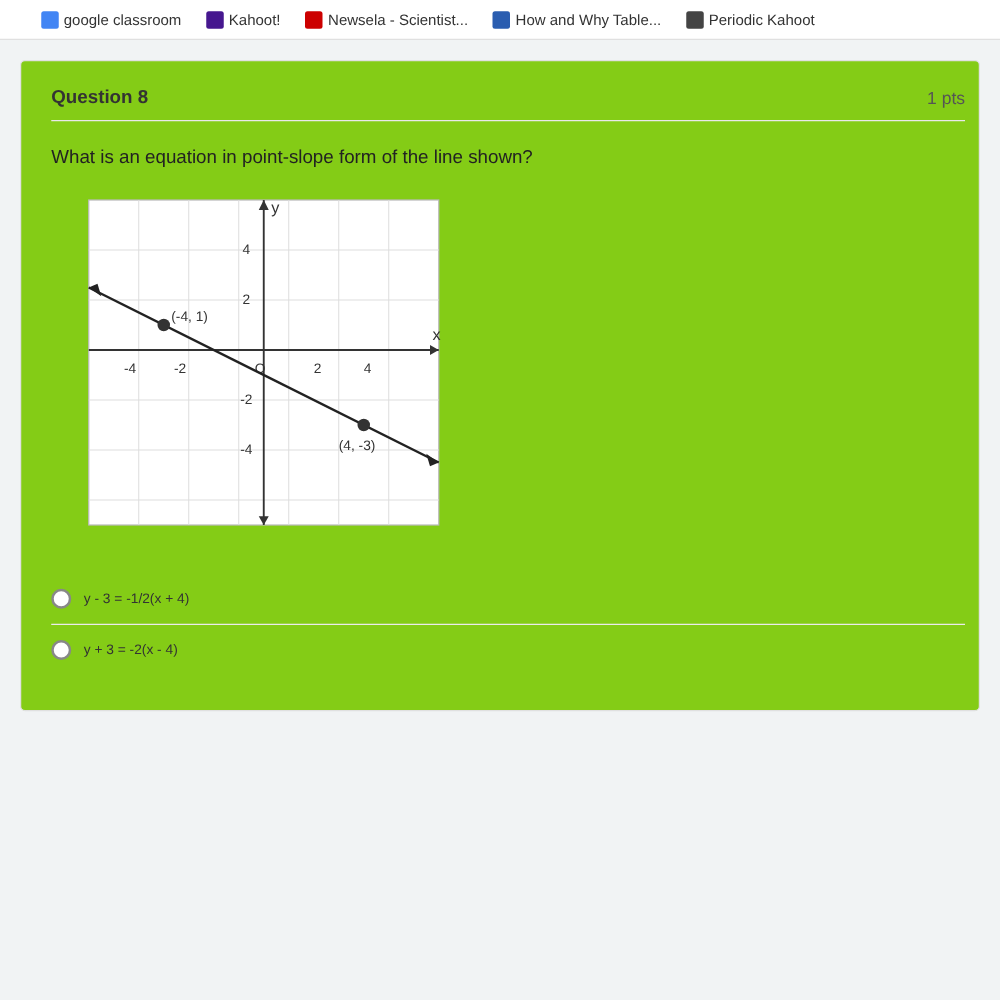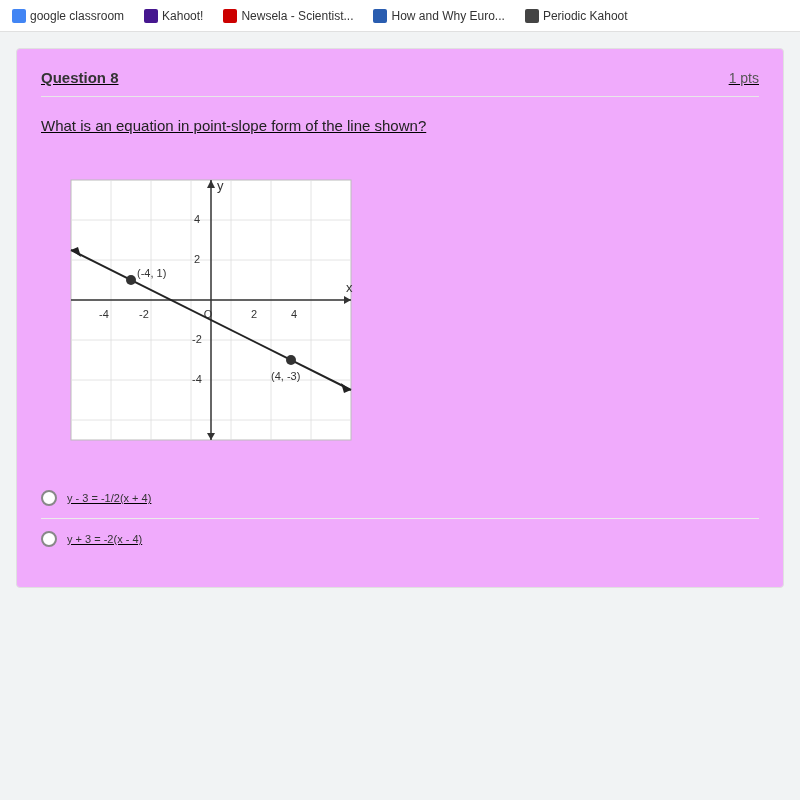--- a/index.html
+++ b/index.html
@@ -10,21 +10,21 @@
       height: 800px;
       overflow: hidden;
     }
 
     
     .bookmarks-bar {
       display: flex;
       align-items: center;
       background: #fff;
       height: 32px;
-      padding: 0 4px;
+      padding: 0 25px;
       gap: 4px;
       border-bottom: 1px solid #e0e0e0;
       font-size: 12px;
     }
     .bookmark-item {
       display: flex;
       align-items: center;
       gap: 4px;
       padding: 4px 8px;
       border-radius: 4px;
@@ -47,25 +47,24 @@
     
     .page-content {
       background: #f1f3f4;
       padding: 16px;
       height: calc(800px - 68px);
       overflow-y: auto;
     }
 
     
     .question-card {
-      background: #f0abfc;
+      background: #84cc16;
       border-radius: 4px;
       border: 1px solid #e0e0e0;
-      padding: 20px 24px 28px 24px;
-      text-decoration: underline;
+      padding: 20px 11px 28px 24px;
     }
     .question-header {
       display: flex;
       justify-content: space-between;
       align-items: center;
       margin-bottom: 18px;
       border-bottom: 1px solid #e8e8e8;
       padding-bottom: 10px;
     }
     .question-number {
@@ -73,21 +72,21 @@
       font-weight: 600;
       color: #333;
     }
     .question-pts {
       font-size: 14px;
       color: #555;
     }
     .question-text {
       font-size: 15px;
       color: #222;
-      margin-bottom: 34px;
+      margin-bottom: 14px;
       line-height: 1.4;
     }
 
     
     .graph-container {
       margin: 0 0 24px 20px;
       display: inline-block;
     }
 
     
@@ -144,21 +143,21 @@
   <div class="bookmark-item">
     <div class="bm-icon bm-kahoot"></div>
     <span>Kahoot!</span>
   </div>
   <div class="bookmark-item">
     <div class="bm-icon bm-newsela"></div>
     <span>Newsela - Scientist...</span>
   </div>
   <div class="bookmark-item">
     <div class="bm-icon bm-howwhy"></div>
-    <span>How and Why Euro...</span>
+    <span>How and Why Table...</span>
   </div>
   <div class="bookmark-item">
     <div class="bm-icon bm-periodic"></div>
     <span>Periodic Kahoot</span>
   </div>
 </div>
 
 <div class="page-content">
   <div class="question-card">
     

